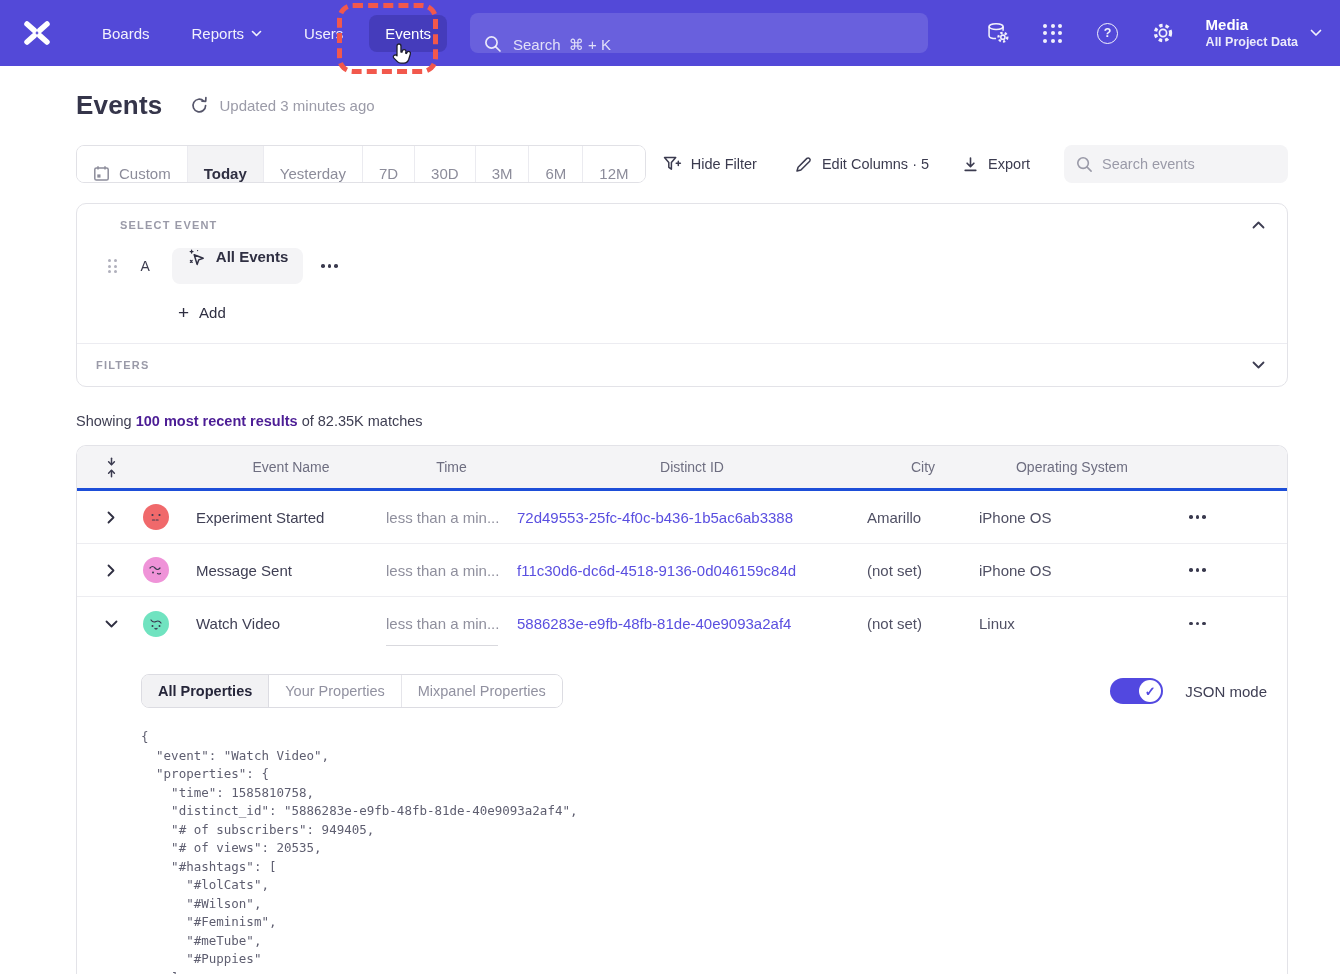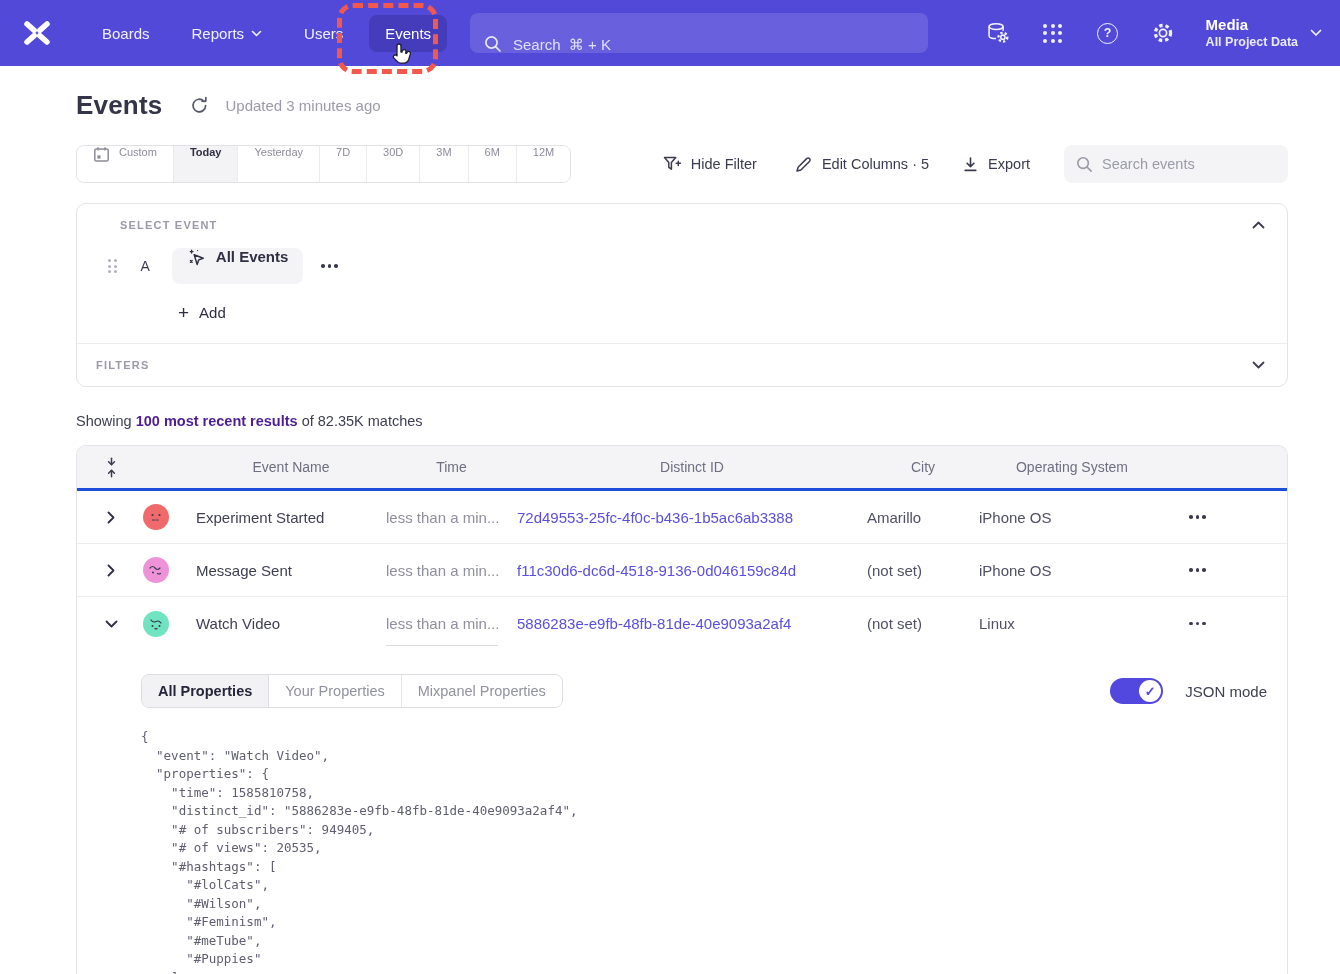--- a/index.html
+++ b/index.html
@@ -33,26 +33,26 @@
   
   .annotation { position:absolute; left:337px; top:3px; width:101px; height:71px; border:5px dashed #f2584c;
     border-radius:16px; z-index:50; pointer-events:none; }
   .cursor { position:absolute; left:388px; top:42px; z-index:60; pointer-events:none; }
 
   
   .content { margin-left:76px; width:1212px; }
   .title-row { display:flex; align-items:center; margin-top:24px; }
   .page-title { font-size:26px; font-weight:700; color:#35354a; letter-spacing:.2px; }
   .refresh-btn { margin-left:28px; color:#55556a; display:flex; cursor:pointer; }
-  .updated { margin-left:16px; font-size:15px; color:#9b9ba8; }
+  .updated { margin-left:10px; font-size:15px; color:#9b9ba8; }
 
   
   .toolbar { display:flex; align-items:center; margin-top:24px; }
   .seg { display:inline-flex; border:1px solid #e1e1e6; border-radius:8px; overflow:hidden; height:38px; }
-  .seg-btn { display:flex; align-items:flex-start; gap:9px; padding:0 16px; font-size:11px; color:#8c8c9a;
+  .seg-btn { display:flex; align-items:flex-end; gap:9px; padding:0 16px; font-size:15px; color:#8c8c9a;
     border-right:1px solid #ebebf0; cursor:pointer; background:#fff; white-space:nowrap; }
   .seg-btn:last-child { border-right:none; }
   .seg-btn.active { background:#f3f3f5; color:#2f2f42; font-weight:700; }
   .tool-group { display:flex; align-items:center; gap:9px; font-size:14.5px; color:#3b3b4f; cursor:pointer; white-space:nowrap; }
   .sp1 { margin-left:auto; } .sp2 { margin-left:37px; } .sp3 { margin-left:33px; }
   .search-events { margin-left:34px; width:224px; height:38px; background:#f4f4f6; border-radius:8px;
     display:flex; align-items:center; padding:0 12px; gap:9px; color:#8c8c9a; }
   .search-events input { flex:1; min-width:0; background:transparent; border:none; outline:none; font-size:14.5px;
     color:#3b3b4f; font-family:"Liberation Sans", sans-serif; }
   .search-events input::placeholder { color:#9a9aa8; }

